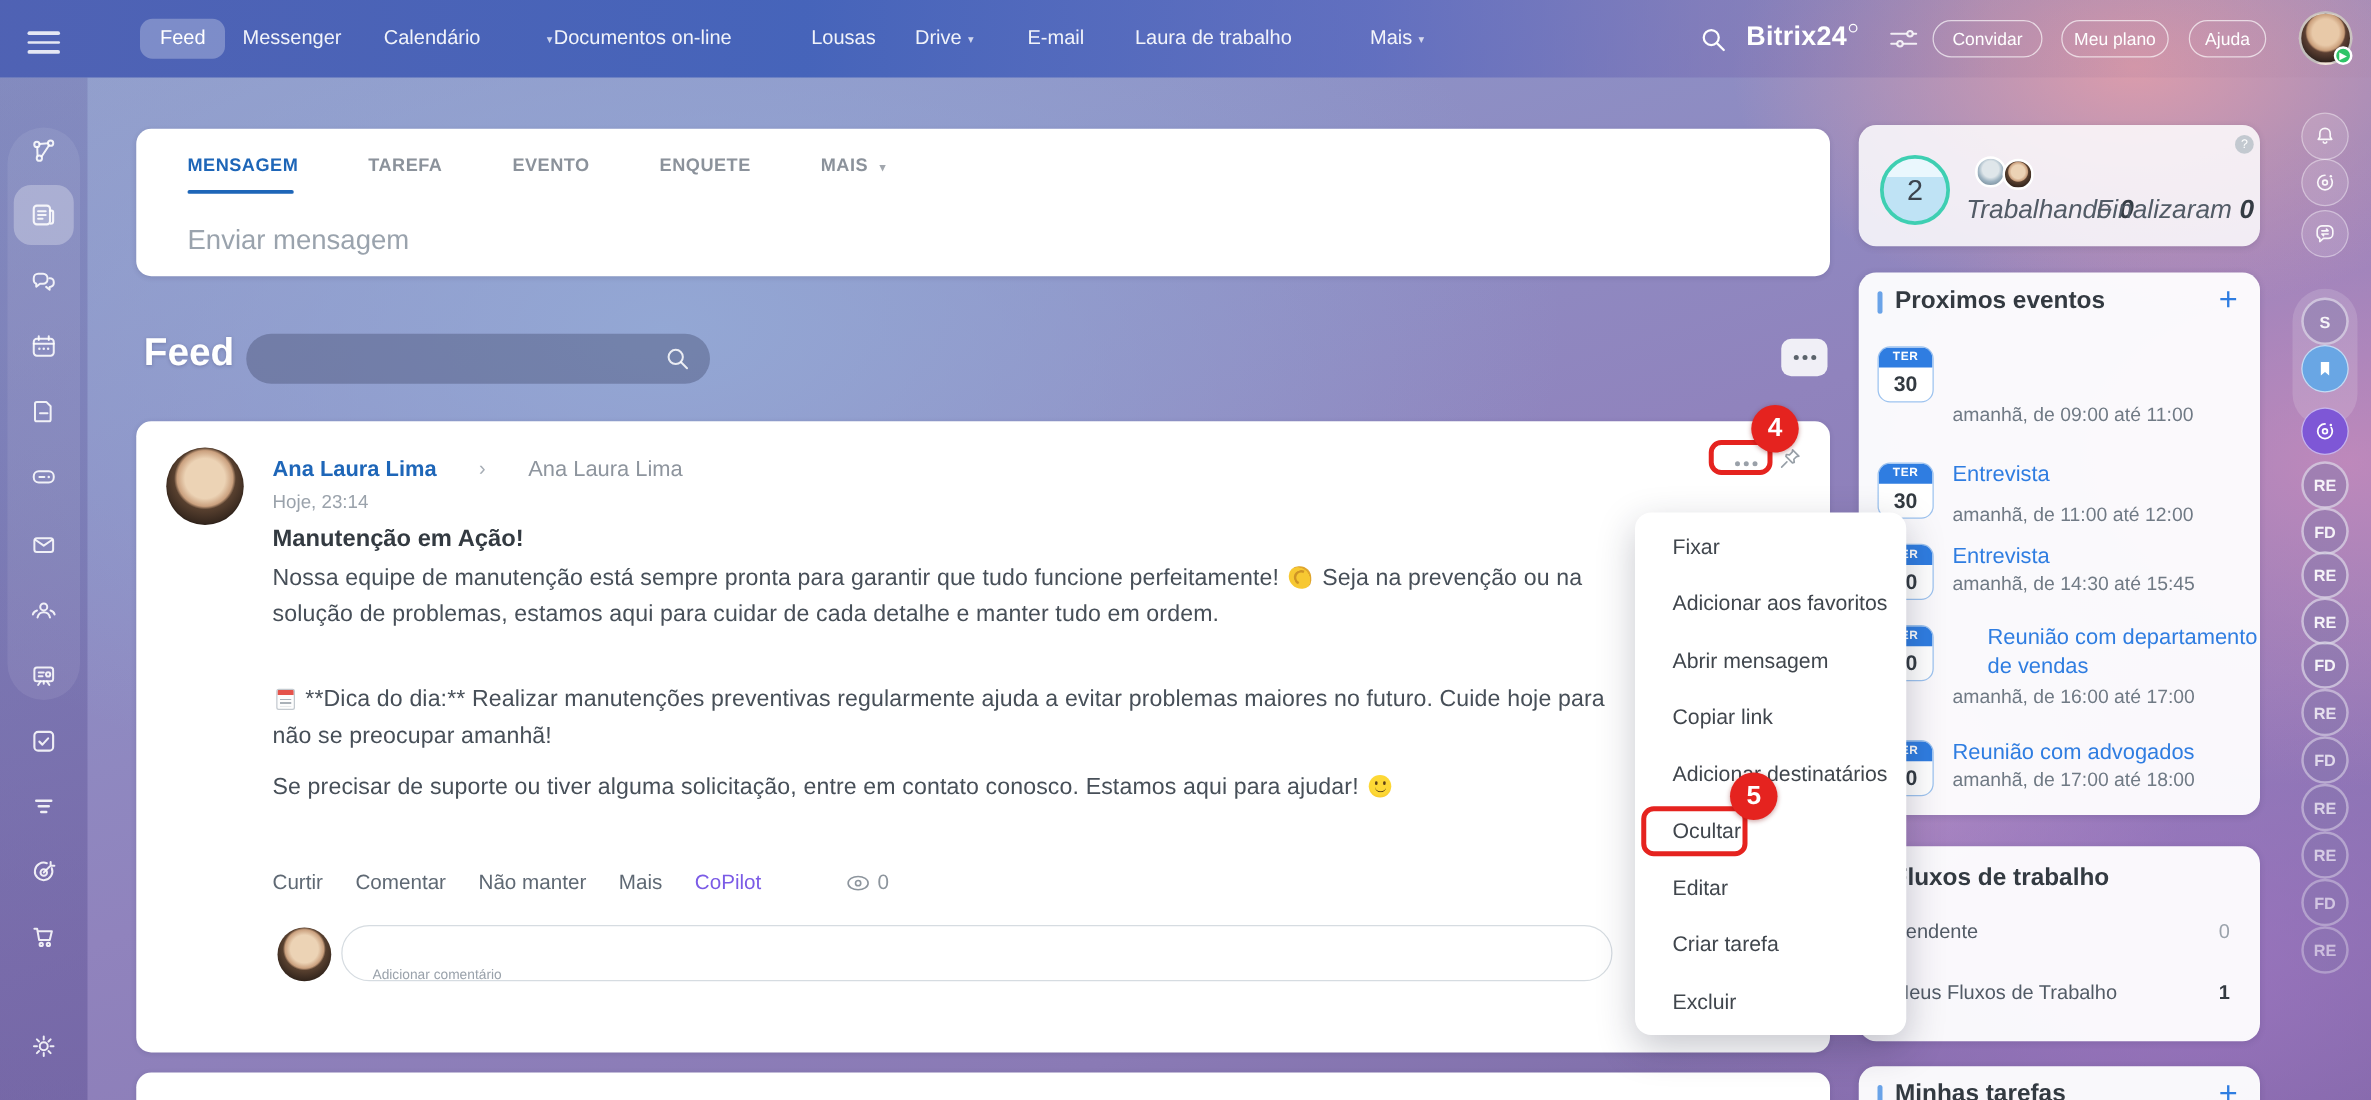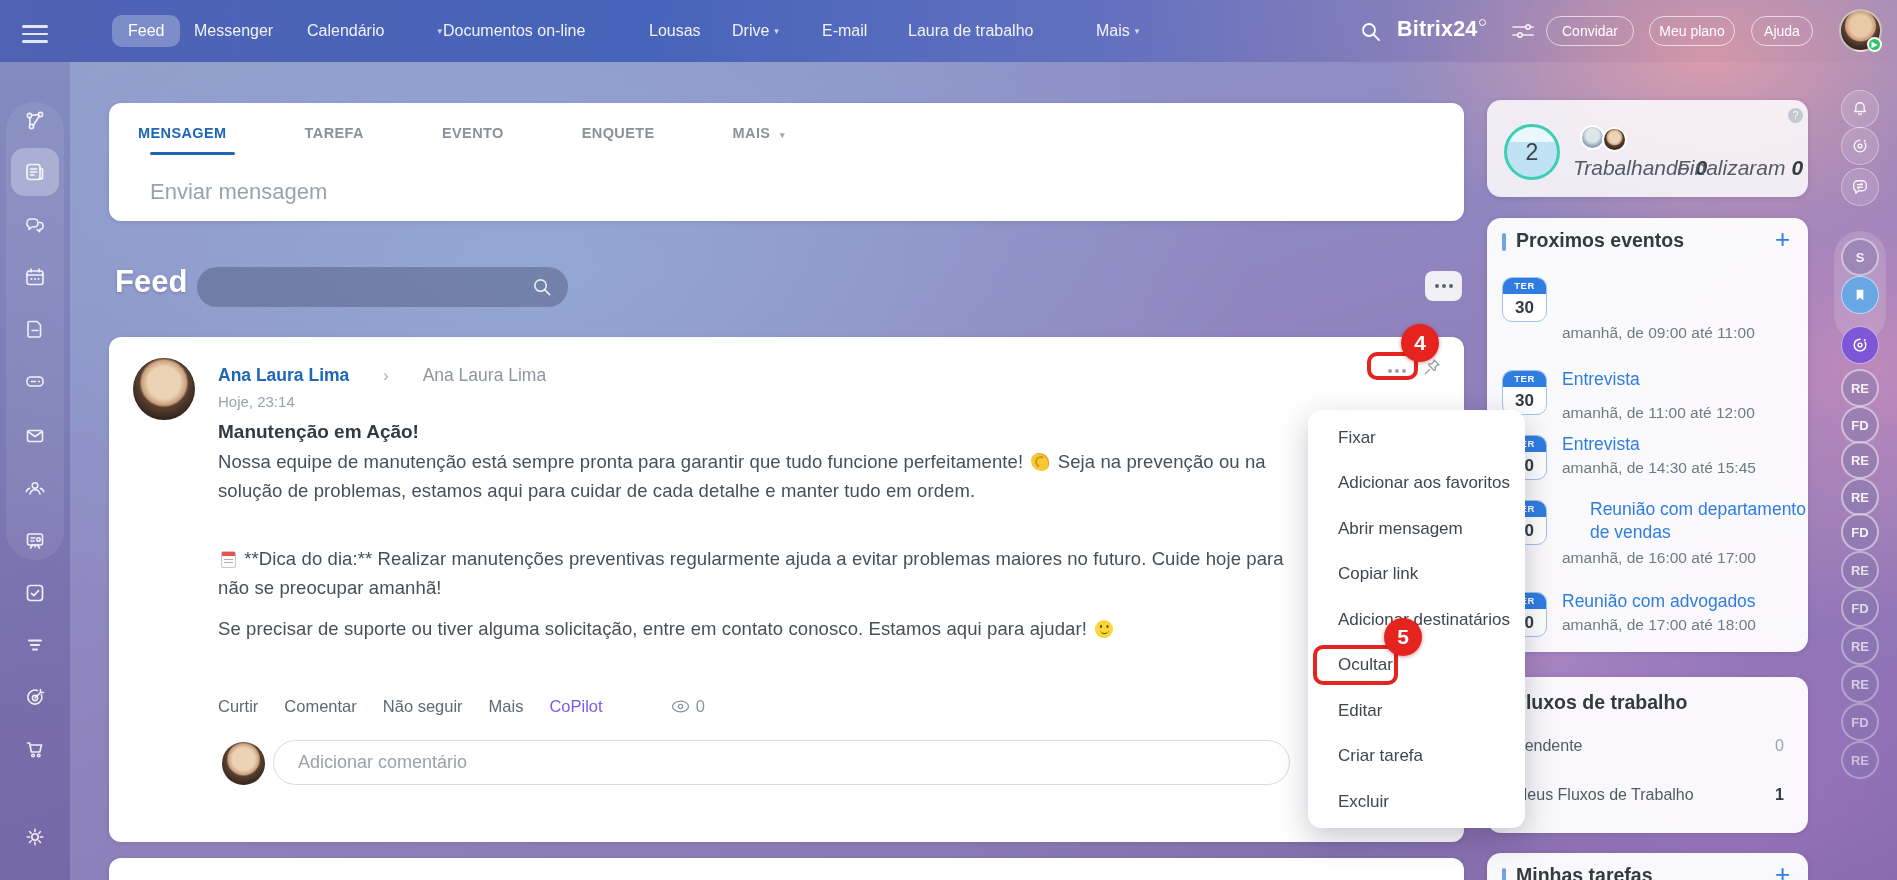--- a/index.html
+++ b/index.html
@@ -42,21 +42,21 @@
   
   .sidebar { position:absolute; left:0; top:62px; width:70px; height:818px; z-index:15;
     background:linear-gradient(180deg, rgba(96,92,160,.30), rgba(84,70,140,.42)); }
   .side-rail { position:absolute; left:6px; top:40px; width:58px; height:458px;
     background:rgba(255,255,255,.08); border-radius:29px; }
   .s-ico { position:absolute; left:23px; width:24px; height:24px; color:rgba(255,255,255,.88); cursor:pointer; }
   .s-active { position:absolute; left:11px; width:48px; height:48px; border-radius:14px; background:rgba(255,255,255,.28); }
 
   
   .card { position:absolute; background:#fff; border-radius:12px; box-shadow:0 1px 4px rgba(40,40,80,.14); }
-  .tabs { position:absolute; left:29px; top:22px; display:flex; gap:78px; font-size:14.5px; font-weight:bold;
+  .tabs { position:absolute; left:41px; top:22px; display:flex; gap:56px; font-size:14.5px; font-weight:bold;
     color:#8b929b; letter-spacing:.4px; }
   .tabs .active { color:#1e66b8; }
   .tab-underline { position:absolute; left:41px; top:49px; width:85px; height:3px; background:#1e66b8; border-radius:2px; }
   .composer-input { position:absolute; left:41px; top:70px; width:800px; height:38px; border:none; outline:none;
     font-size:22px; color:#49525c; font-family:"Liberation Sans",sans-serif; background:transparent; }
   .composer-input::placeholder { color:#9aa3ad; }
 
   .feed-title { position:absolute; left:115px; top:264px; color:#fff; font-size:31px; font-weight:bold;
     text-shadow:0 1px 3px rgba(30,30,70,.25); }
   .filter-wrap { position:absolute; left:197px; top:267px; width:371px; height:40px; border-radius:20px;
@@ -80,22 +80,22 @@
   .post-title { position:absolute; left:109px; top:84px; font-size:19px; font-weight:bold; color:#333a41; }
   .post-p { position:absolute; left:109px; width:1075px; font-size:18.5px; line-height:29px; color:#474f58;
     letter-spacing:.1px; }
   .post-actions { position:absolute; left:109px; top:360px; display:flex; align-items:center; font-size:16.5px; color:#5f6974; }
   .post-actions span { margin-right:26px; cursor:pointer; }
   .copilot { color:#7b5be6; }
   .views { display:flex; align-items:center; gap:6px; color:#8d959d; margin-left:42px; }
   .cmt-avatar { position:absolute; left:113px; top:405px; width:43px; height:43px; border-radius:50%;
     background:radial-gradient(circle at 50% 40%, #ecd3b5 0 33%, #caa07e 46%, #58402f 51%, #2c2019 80%); }
   .cmt-wrap { position:absolute; left:164px; top:403px; width:1017px; height:45px; border:1px solid #d6dce1; border-radius:23px; }
-  .cmt-input { position:absolute; left:24px; top:0; width:900px; height:43px; border:none; outline:none; background:transparent;
-    font-size:18px; color:#15803d; font-family:"Liberation Sans",sans-serif; }
+  .cmt-input { position:absolute; left:24px; top:17px; width:900px; height:43px; border:none; outline:none; background:transparent;
+    font-size:11px; color:#15803d; font-family:"Liberation Sans",sans-serif; }
   .cmt-input::placeholder { color:#9aa2ab; }
 
   
   .emj { display:inline-block; width:18px; height:18px; vertical-align:-3px; margin:0 3px; position:relative; }
   .emj.muscle { background:radial-gradient(circle at 38% 62%, #f7c832 64%, #e0a52c 66%); border-radius:46% 54% 40% 60%; }
   .emj.muscle::after { content:""; position:absolute; left:4px; top:3px; width:8px; height:8px;
     border:2px solid #cf9426; border-radius:50%; border-color:#cf9426 transparent transparent #cf9426; transform:rotate(-20deg); }
   .emj.note { width:15px; height:17px; background:linear-gradient(#e5534b 0 4px, #fdfdfd 4px); border:1px solid #c3c9cf; border-radius:2px; }
   .emj.note::after { content:""; position:absolute; left:2px; top:7px; width:9px; height:6px;
     background:repeating-linear-gradient(#aab1b8 0 1px, transparent 1px 3px); }
@@ -362,21 +362,21 @@
   <div class="post-time">Hoje, 23:14</div>
   <div class="post-title">Manutenção em Ação!</div>
 
   <div class="post-p" style="top:110px;">Nossa equipe de manutenção está sempre pronta para garantir que tudo funcione perfeitamente! <span class="emj muscle"></span> Seja na prevenção ou na solução de problemas, estamos aqui para cuidar de cada detalhe e manter tudo em ordem.</div>
   <div class="post-p" style="top:207px;"><span class="emj note"></span> **Dica do dia:** Realizar manutenções preventivas regularmente ajuda a evitar problemas maiores no futuro. Cuide hoje para não se preocupar amanhã!</div>
   <div class="post-p" style="top:277px;">Se precisar de suporte ou tiver alguma solicitação, entre em contato conosco. Estamos aqui para ajudar! <span class="emj smile"></span></div>
 
   <div class="post-actions">
     <span>Curtir</span>
     <span>Comentar</span>
-    <span>Não seguir</span>
+    <span>Não manter</span>
     <span>Mais</span>
     <span class="copilot">CoPilot</span>
     <span class="views">
       <svg width="19" height="13" viewBox="0 0 19 13" fill="none" stroke="#8d959d" stroke-width="1.3">
           <ellipse cx="9.5" cy="6.5" rx="8" ry="5.3"></ellipse>
           <circle cx="9.5" cy="6.5" r="2.1"></circle>
         </svg>
       <span>0</span>
     </span>
   </div>

